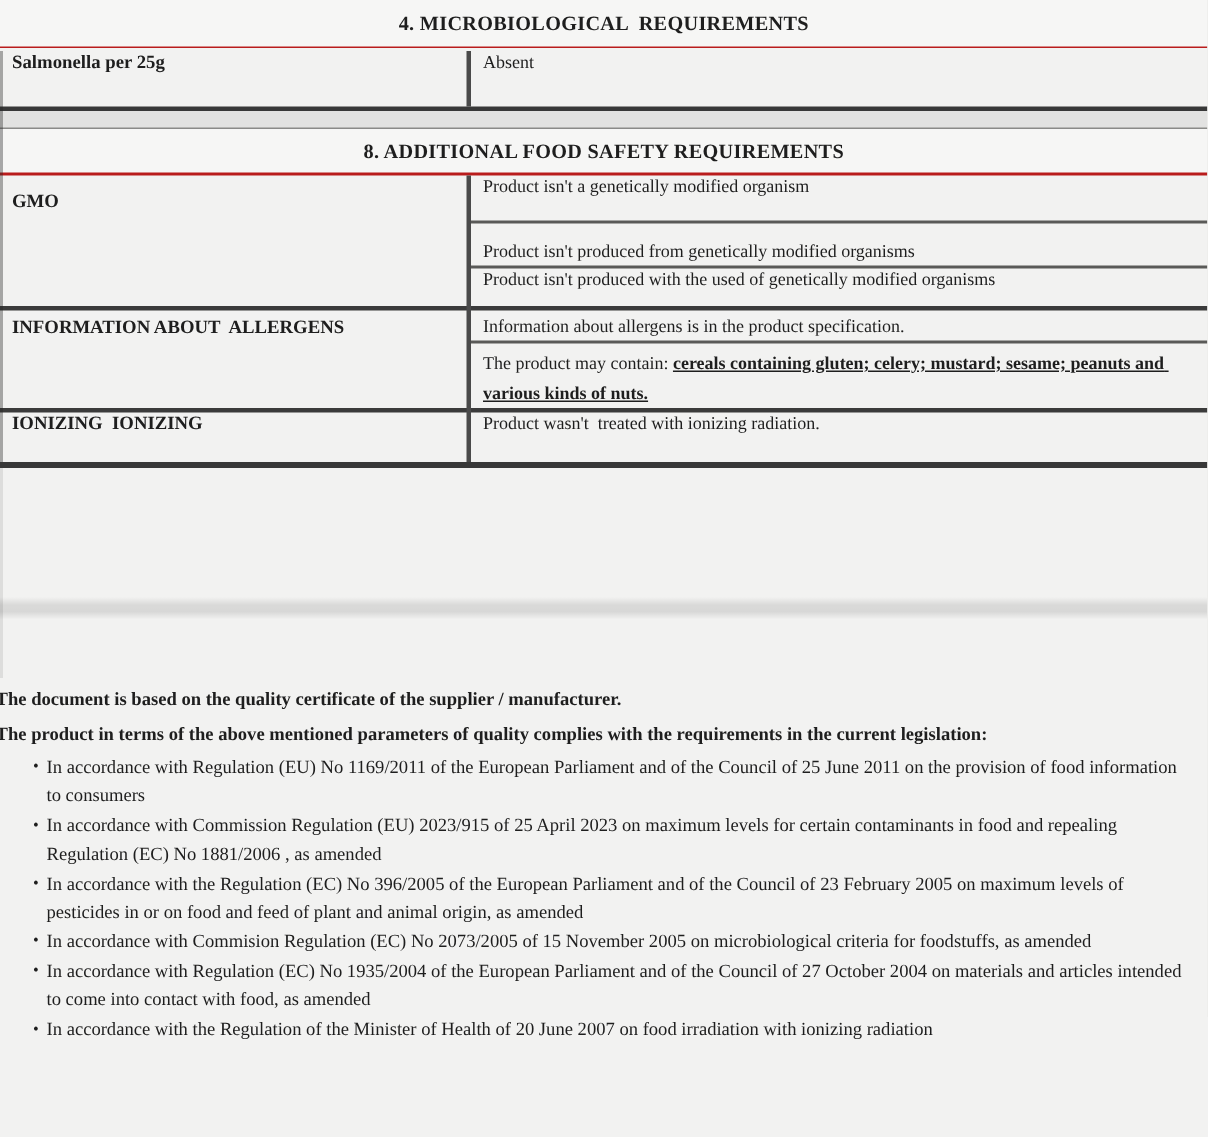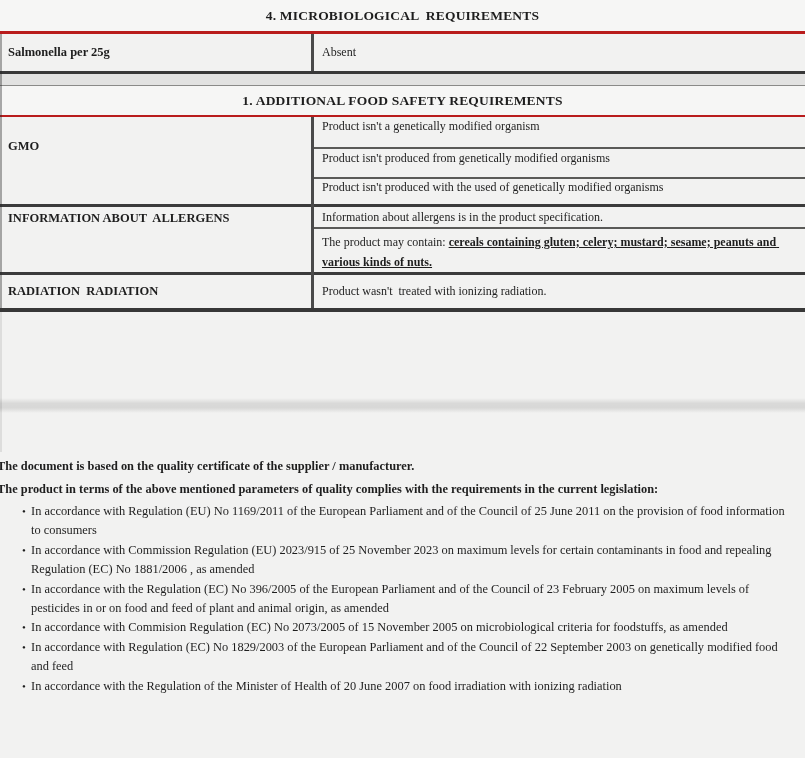--- a/index.html
+++ b/index.html
@@ -10,38 +10,38 @@
     font-family:"Liberation Serif","DejaVu Serif",serif;
     color:#1e1e1e;
     overflow:hidden;
   }
   [data-bind]{white-space:pre-wrap;}
   .abs{position:absolute;}
   
   .hdr-row{
     left:0;width:805px;
     background:#f6f6f5;
-    border-bottom:3px solid #b91c1c;
+    border-bottom:1px solid #b91c1c;
     display:flex;align-items:center;justify-content:center;
     font-weight:bold;font-size:13.5px;letter-spacing:.2px;
   }
   .col-divider{
     left:311px;width:3px;background:#4a4a4a;
   }
   .left-label{
     left:0;width:303px;padding-left:8px;
     font-weight:bold;font-size:12.5px;
     display:flex;
   }
   .right-text{
     left:322px;width:475px;
     font-size:12px;
     display:flex;
   }
-  .v-center{align-items:center;}
+  .v-center{}
   .gap-band{
     left:0;width:805px;background:#e2e2e1;
     border-bottom:1px solid #8a8a88;
   }
   .rule-full{left:0;width:805px;background:#3b3b3b;}
   .rule-right{left:313px;width:492px;background:#5a5a58;}
   .rule-thick{left:0;width:805px;background:#383838;}
   .emph{font-weight:bold;text-decoration:underline;}
   .left-edge{
     left:0;width:2px;
@@ -87,32 +87,32 @@
   </div>
   <div class="abs right-text v-center" style="top:34px;height:37px;">
     <span data-bind="table_microbiological.rows.0.value">Absent</span>
   </div>
   <div class="abs col-divider" style="top:34px;height:37px;"></div>
   <div class="abs rule-thick" style="top:71px;height:3px;"></div>
 
   <div class="abs gap-band" style="top:74px;height:11px;"></div>
 
   <div class="abs hdr-row" style="top:86px;height:29px;border-bottom-width:2px;">
-    <span data-bind="table_additional.header">1. ADDITIONAL FOOD SAFETY REQUIREMENTS</span>
+    <span data-bind="table_additional.header">8. ADDITIONAL FOOD SAFETY REQUIREMENTS</span>
   </div>
 
-  <div class="abs left-label" style="top:117px;height:87px;padding-top:22px;">
+  <div class="abs left-label" style="top:117px;height:87px;padding-top:10px;">
     <span data-bind="table_additional.gmo.label">GMO</span>
   </div>
 
   <div class="abs right-text v-center" style="top:117px;height:18px;">
     <span data-bind="table_additional.gmo.values.0">Product isn't a genetically modified organism</span>
   </div>
   <div class="abs rule-right" style="top:147px;height:2px;"></div>
-  <div class="abs right-text v-center" style="top:144px;height:28px;">
+  <div class="abs right-text v-center" style="top:160px;height:28px;">
     <span data-bind="table_additional.gmo.values.1">Product isn't produced from genetically modified organisms</span>
   </div>
   <div class="abs rule-right" style="top:177px;height:2px;"></div>
   <div class="abs right-text v-center" style="top:179px;height:17px;">
     <span data-bind="table_additional.gmo.values.2">Product isn't produced with the used of genetically modified organisms</span>
   </div>
   <div class="abs rule-full" style="top:204px;height:3px;"></div>
 
   <div class="abs right-text" style="top:207px;height:20px;padding-top:3px;">
     <span data-bind="table_additional.allergens.value1">Information about allergens is in the product specification.</span>
@@ -121,40 +121,40 @@
   <div class="abs left-label" style="top:207px;height:65px;padding-top:4px;">
     <span data-bind="table_additional.allergens.label">INFORMATION ABOUT  ALLERGENS</span>
   </div>
   <div class="abs rule-right" style="top:227px;height:2px;"></div>
   <div class="abs right-text" style="top:229px;height:43px;padding-top:3px;line-height:20px;display:block;">
     <span data-bind="table_additional.allergens.value2_prefix">The product may contain: </span><span class="emph" data-bind="table_additional.allergens.value2_emphasis">cereals containing gluten; celery; mustard; sesame; peanuts and various kinds of nuts.</span>
   </div>
   <div class="abs rule-full" style="top:272px;height:3px;"></div>
 
   <div class="abs left-label v-center" style="top:275px;height:33px;">
-    <span data-bind="table_additional.radiation.label">RADIATION  RADIATION</span>
+    <span data-bind="table_additional.radiation.label">IONIZING  IONIZING</span>
   </div>
   <div class="abs right-text v-center" style="top:275px;height:33px;font-family:Liberation Serif, serif;">
     <span data-bind="table_additional.radiation.value">Product wasn't  treated with ionizing radiation.</span>
   </div>
   <div class="abs rule-thick" style="top:308px;height:4px;"></div>
 
   <div class="abs col-divider" style="top:117px;height:191px;"></div>
 
   <div class="abs left-edge" style="top:34px;height:274px;"></div>
   <div class="abs left-edge-faint" style="top:312px;height:140px;"></div>
 
   <div class="abs page-break-band" style="top:398px;"></div>
 
   <div class="abs footer">
     <p data-bind="footer.line1">The document is based on the quality certificate of the supplier / manufacturer.</p>
     <p data-bind="footer.line2">The product in terms of the above mentioned parameters of quality complies with the requirements in the current legislation:</p>
     <ul>
       <li data-bind="footer.bullets.0">In accordance with Regulation (EU) No 1169/2011 of the European Parliament and of the Council of 25 June 2011 on the provision of food information to consumers</li>
-      <li data-bind="footer.bullets.1">In accordance with Commission Regulation (EU) 2023/915 of 25 November 2023 on maximum levels for certain contaminants in food and repealing Regulation (EC) No 1881/2006 , as amended</li>
+      <li data-bind="footer.bullets.1">In accordance with Commission Regulation (EU) 2023/915 of 25 April 2023 on maximum levels for certain contaminants in food and repealing Regulation (EC) No 1881/2006 , as amended</li>
       <li data-bind="footer.bullets.2">In accordance with the Regulation (EC) No 396/2005 of the European Parliament and of the Council of 23 February 2005 on maximum levels of pesticides in or on food and feed of plant and animal origin, as amended</li>
       <li data-bind="footer.bullets.3">In accordance with Commision Regulation (EC) No 2073/2005 of 15 November 2005 on microbiological criteria for foodstuffs, as amended</li>
-      <li data-bind="footer.bullets.5">In accordance with Regulation (EC) No 1829/2003 of the European Parliament and of the Council of 22 September 2003 on genetically modified food and feed</li>
+      <li data-bind="footer.bullets.4">In accordance with Regulation (EC) No 1935/2004 of the European Parliament and of the Council of 27 October 2004 on materials and articles intended to come into contact with food, as amended</li>
       <li data-bind="footer.bullets.6">In accordance with the Regulation of the Minister of Health of 20 June 2007 on food irradiation with ionizing radiation</li>
     </ul>
   </div>
 
 </div>
 
 </body></html>

